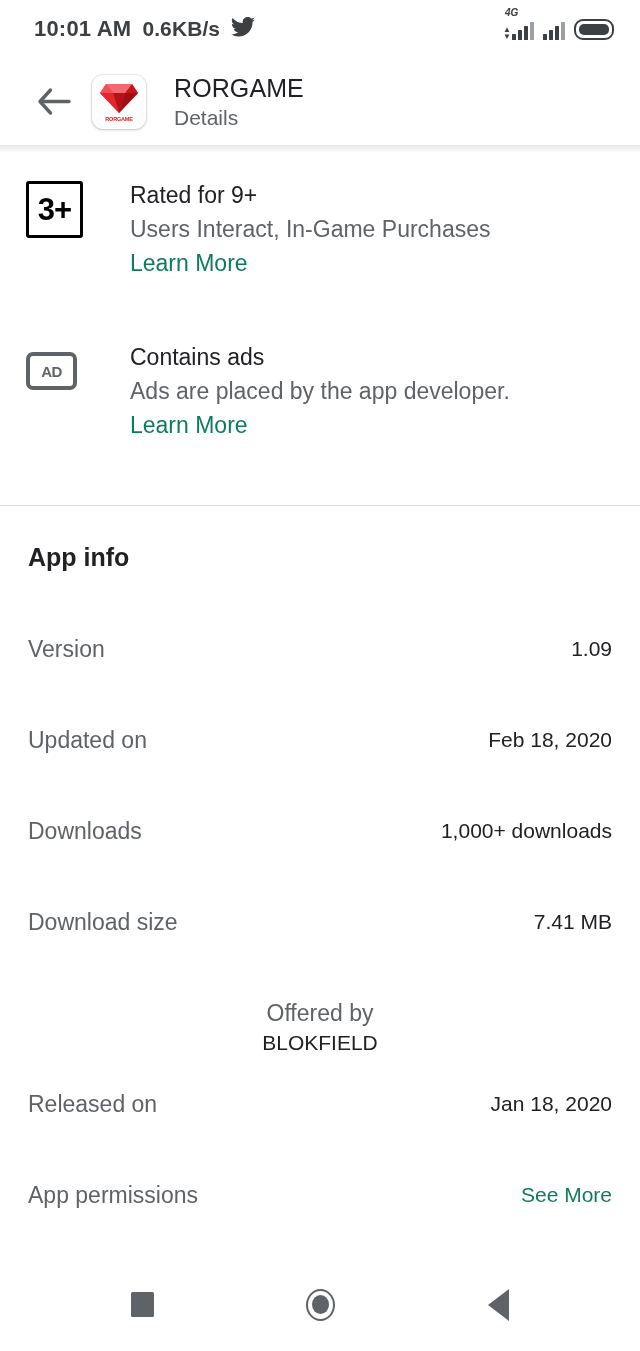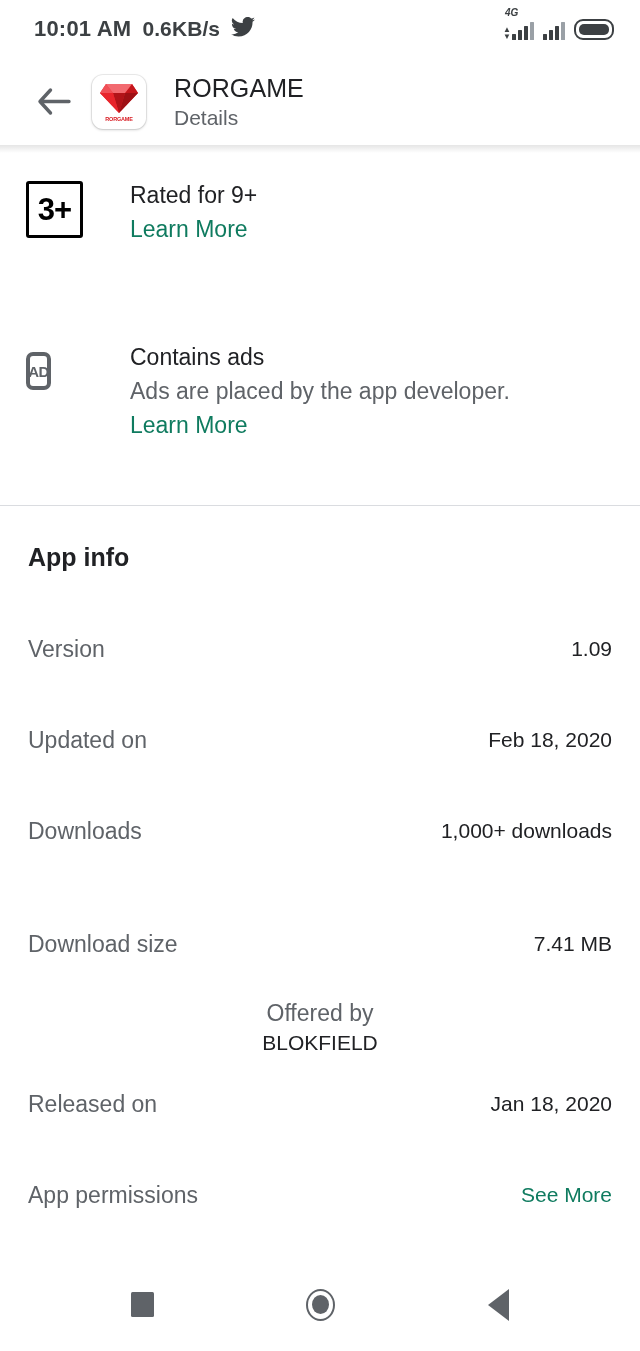--- a/index.html
+++ b/index.html
@@ -170,21 +170,21 @@
     border: 3px solid #000000;
     border-radius: 3px;
     display: flex; align-items: center; justify-content: center;
     font-size: 31px;
     font-weight: bold;
     color: #000000;
     letter-spacing: -1px;
     line-height: 1;
   }
   .ads-badge {
-    width: 25px; height: 38px;
+    width: 51px; height: 38px;
     border: 4px solid #5f6368;
     border-radius: 7px;
     display: flex; align-items: center; justify-content: center; text-align: right;
   }
   .ads-badge span {
     font-size: 15px;
     font-weight: bold;
     color: #5f6368;
     letter-spacing: -0.5px;
     line-height: 1;
@@ -352,20 +352,21 @@
     </div>
   </div>
   <div class="header-shadow"></div>
 
   <div class="info-block" style="top:178px;">
     <div class="badge">
       <div class="rating-badge">3+</div>
     </div>
     <div class="info-body">
       <div class="info-title">Rated for 9+</div>
+      <div class="info-sub">Users Interact, In-Game Purchases</div>
       <span class="learn-more" style="color:#0f7b5f;">Learn More</span>
     </div>
   </div>
 
   <div class="info-block" style="top:340px;">
     <div class="badge" style="padding-top:12px;">
       <div class="ads-badge">
         <span>AD</span>
       </div>
     </div>
@@ -388,21 +389,21 @@
   <div class="inforow" style="top:725px;">
     <span class="lbl">Updated on</span>
     <span class="val">Feb 18, 2020</span>
   </div>
 
   <div class="inforow" style="top:816px;">
     <span class="lbl">Downloads</span>
     <span class="val">1,000+ downloads</span>
   </div>
 
-  <div class="inforow" style="top:929px;">
+  <div class="inforow" style="top:907px;">
     <span class="lbl">Download size</span>
     <span class="val">7.41 MB</span>
   </div>
 
   <div class="inforow" style="top:998px;flex-direction:column;">
     <span class="lbl">Offered by</span>
     <span class="val">BLOKFIELD</span>
   </div>
 
   <div class="inforow" style="top:1089px;">

